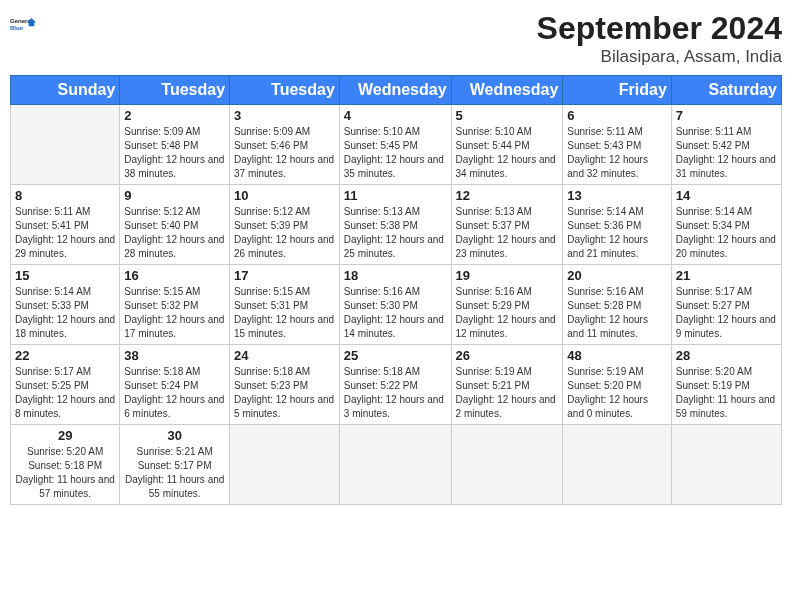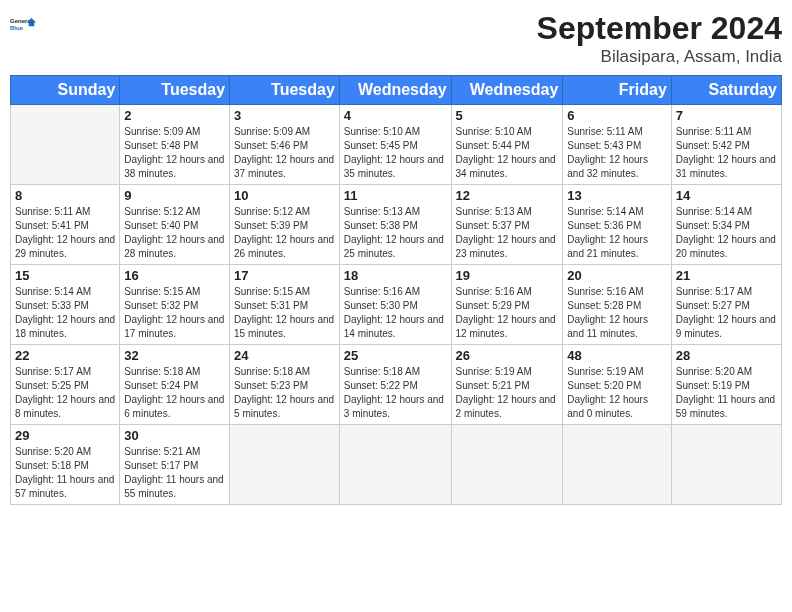--- a/index.html
+++ b/index.html
@@ -55,20 +55,21 @@
     tbody tr td {
       border: 1px solid #ccc;
       vertical-align: top;
       padding: 3px 4px;
       height: 80px;
       width: 113px;
       background: #fff;
     }
     tbody tr:last-child td {
       height: 70px;
+      text-align: center;
     }
     .day-num {
       font-size: 13px;
       font-weight: bold;
       color: #222;
       display: block;
       margin-bottom: 2px;
     }
     .day-info {
       font-size: 10px;
@@ -199,21 +200,21 @@
           <div class="day-info">Sunrise: 5:17 AM<br>Sunset: 5:27 PM<br>Daylight: 12 hours and 9 minutes.</div>
         </td>
     </tr>
 
     <tr>
       <td>
           <span class="day-num">22</span>
           <div class="day-info">Sunrise: 5:17 AM<br>Sunset: 5:25 PM<br>Daylight: 12 hours and 8 minutes.</div>
         </td>
       <td>
-          <span class="day-num">32</span>
+          <span class="day-num">38</span>
           <div class="day-info">Sunrise: 5:18 AM<br>Sunset: 5:24 PM<br>Daylight: 12 hours and 6 minutes.</div>
         </td>
       <td>
           <span class="day-num">24</span>
           <div class="day-info">Sunrise: 5:18 AM<br>Sunset: 5:23 PM<br>Daylight: 12 hours and 5 minutes.</div>
         </td>
       <td>
           <span class="day-num">25</span>
           <div class="day-info">Sunrise: 5:18 AM<br>Sunset: 5:22 PM<br>Daylight: 12 hours and 3 minutes.</div>
         </td>

